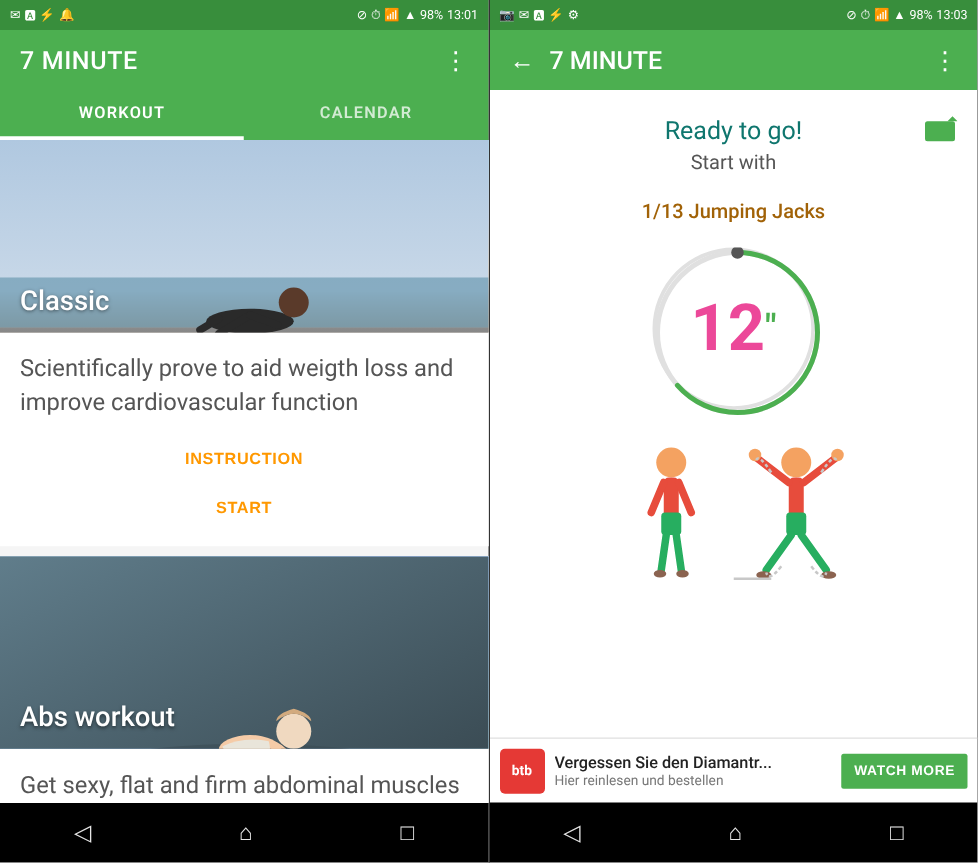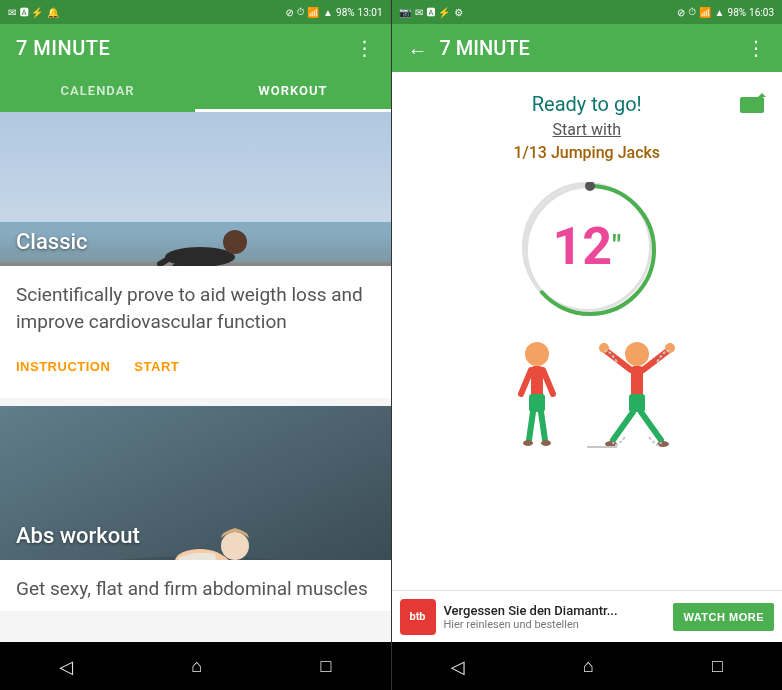--- a/index.html
+++ b/index.html
@@ -109,20 +109,21 @@
     .workout-desc {
       padding: 16px 16px 8px;
       font-size: 19px;
       color: #555;
       line-height: 1.4;
     }
     .workout-actions {
       display: flex;
       padding: 8px 8px 16px;
       gap: 8px;
+      flex-direction: column;
     }
     .action-btn {
       color: #FF9800;
       font-size: 13px;
       font-weight: 600;
       letter-spacing: 0.5px;
       padding: 8px 8px;
       cursor: pointer;
       background: none;
       border: none;
@@ -173,22 +174,21 @@
     }
     .ready-text {
       color: #0f766e;
       font-size: 20px;
       font-weight: 400;
       margin-bottom: 4px;
     }
     .start-text {
       color: #555;
       font-size: 16px;
-      margin-bottom: 4px;
-      text-decoration: underline;
+      margin-bottom: 20px;
     }
     .exercise-text {
       color: #a16207;
       font-size: 16px;
       font-weight: 500;
       margin-bottom: 20px;
     }
     .camera-icon {
       position: absolute;
       top: 20px;
@@ -294,25 +294,25 @@
       <span>13:01</span>
     </div>
   </div>
 
   <div class="app-header">
     <span class="app-title">7 MINUTE</span>
     <span class="header-menu-icon">⋮</span>
   </div>
 
   <div class="tab-bar">
+    <div class="tab active">
+      <span>WORKOUT</span>
+    </div>
     <div class="tab inactive">
       <span>CALENDAR</span>
-    </div>
-    <div class="tab active">
-      <span>WORKOUT</span>
     </div>
   </div>
 
   <div class="scroll-content">
 
     <div class="workout-card">
       <div class="workout-image">
         <div class="scene-classic"></div>
 
         <svg width="391" height="200" style="position:absolute;top:0;left:0;">
@@ -405,21 +405,21 @@
         <span>🅰</span>
         <span>⚡</span>
         <span>⚙</span>
     </div>
     <div class="status-icons">
       <span>⊘</span>
         <span>⏱</span>
         <span>📶</span>
         <span>▲</span>
       <span>98%</span>
-      <span>16:03</span>
+      <span>13:03</span>
     </div>
   </div>
 
   <div class="right-header">
     <span class="back-icon">←</span>
     <span class="right-title">7 MINUTE</span>
     <span class="right-menu-icon">⋮</span>
   </div>
 
   <div class="workout-content">

